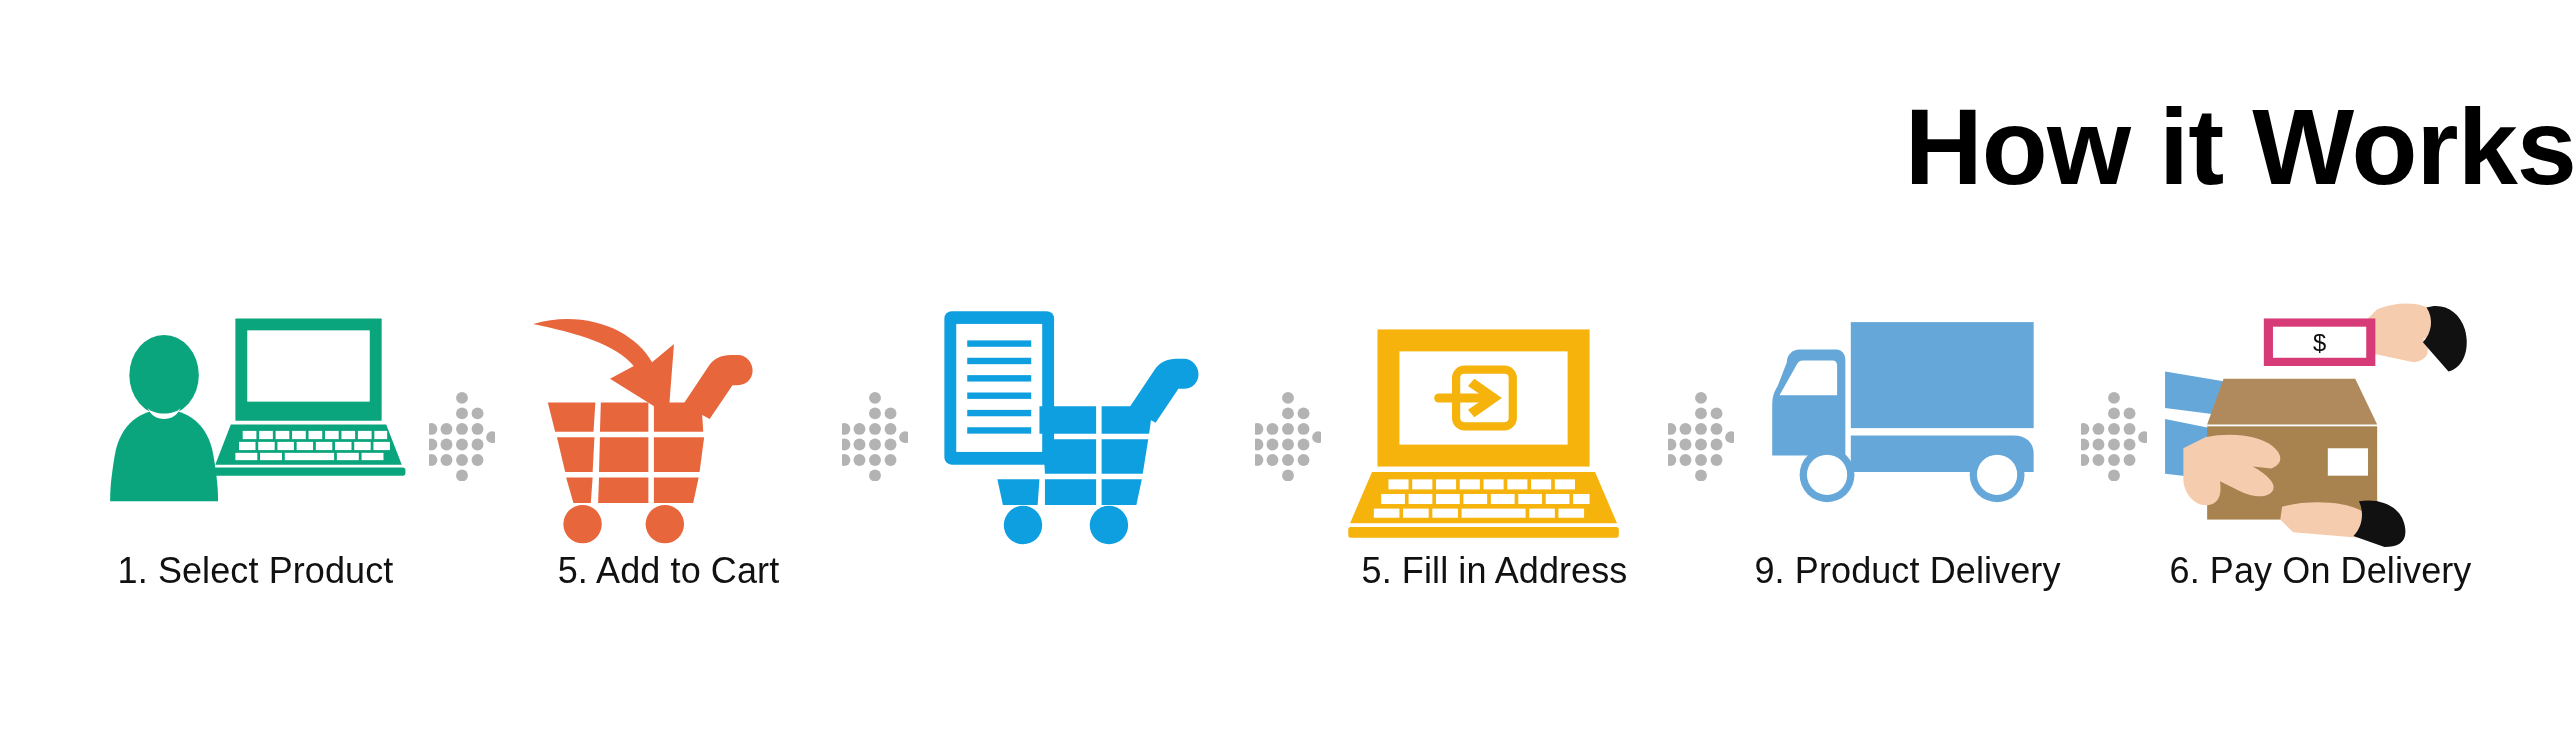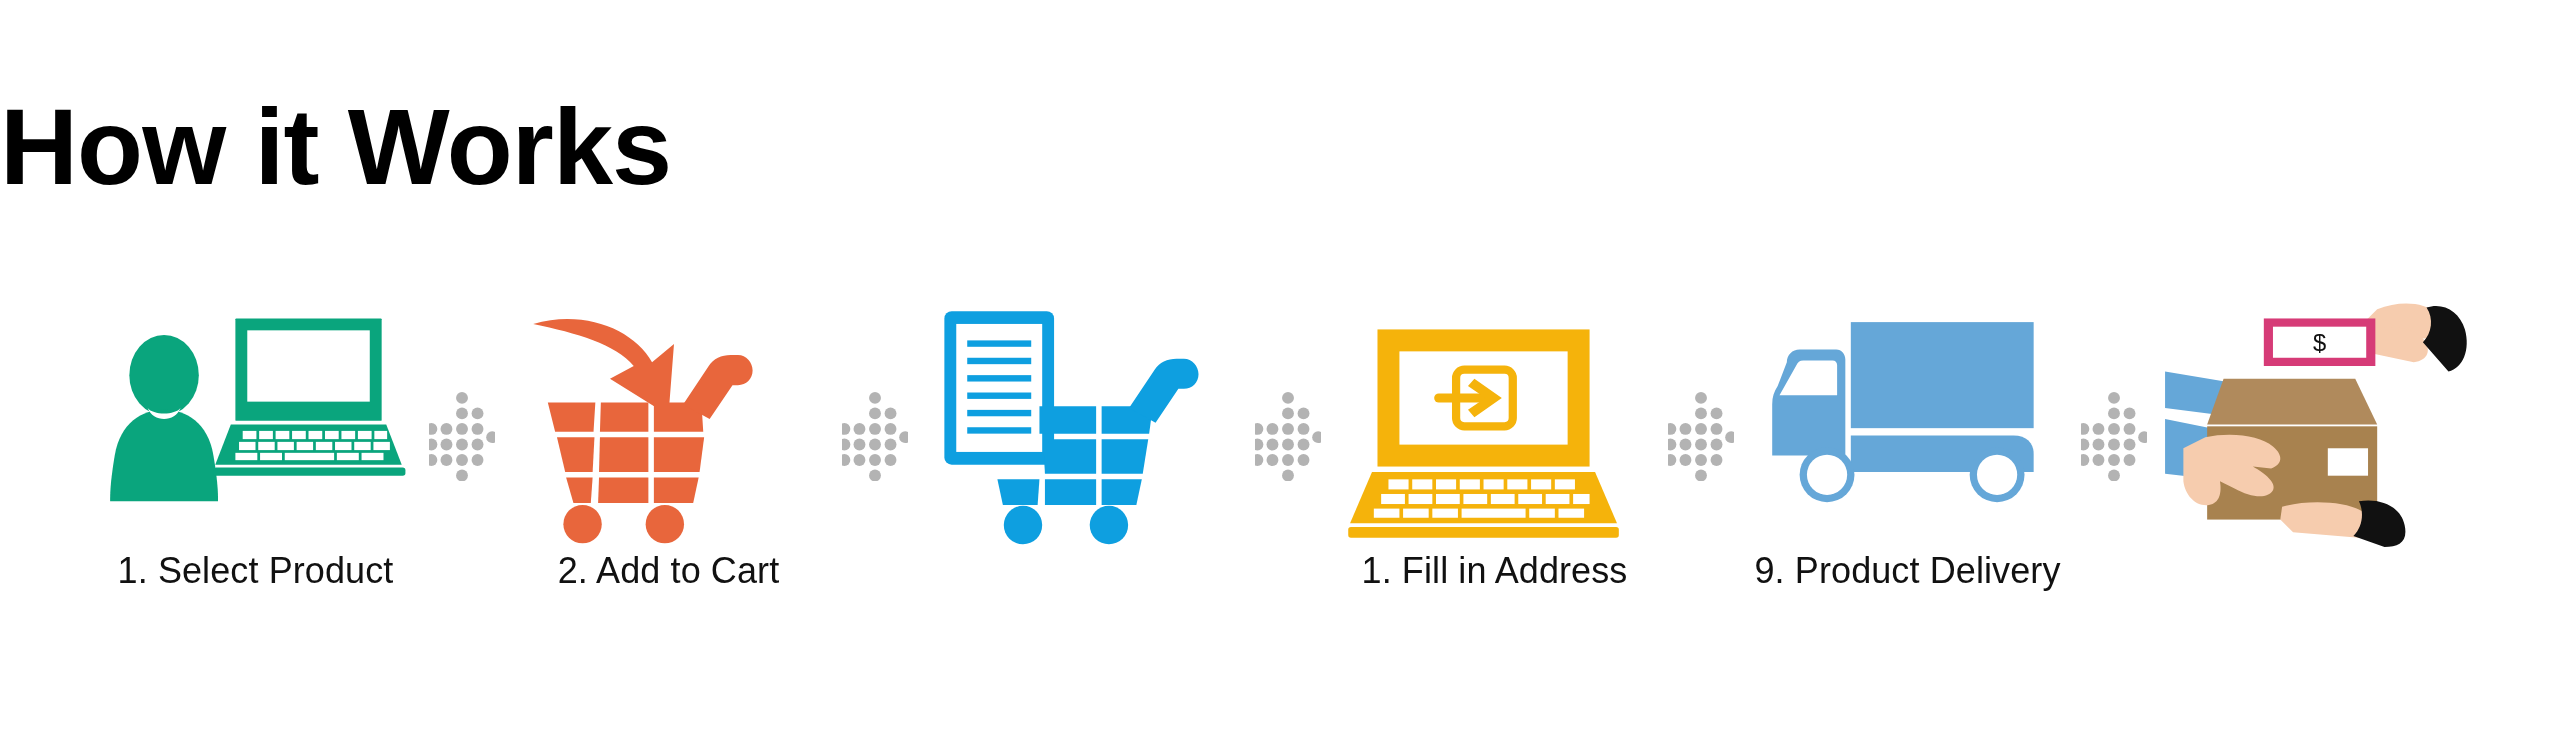--- a/index.html
+++ b/index.html
@@ -20,21 +20,21 @@
     width: 2576px;
     height: 745px;
     background: #ffffff;
   }
   
   .title {
     position: absolute;
     top: 93px;
     left: 0;
     width: 2576px;
-    text-align: left;
+    text-align: right;
     font-family: "Liberation Sans Narrow", "Liberation Sans", sans-serif;
     font-size: 108px;
     font-weight: bold;
     letter-spacing: -0.9px;
     color: #000000;
     line-height: 1;
     white-space: nowrap;
   }
   
   .steps {
@@ -202,21 +202,21 @@
             <path d="M94 192 L 148 192 L 148 220 L 93 220 Z"></path>
             <path d="M154 192 L 203 192 L 197 220 L 154 220 Z"></path>
 
             <path d="M186 112 L 214 70 C 219 62 228 58 238 58 L 246 58 C 255 58 262 66 262 75 C 262 84 255 91 246 91 L 240 91 L 215 128 Z"></path>
 
             <circle cx="76" cy="243" r="21"></circle>
             <circle cx="166" cy="243" r="21"></circle>
           </g>
         </svg>
       </div>
-      <div class="step-label">2. Add to Cart</div>
+      <div class="step-label">5. Add to Cart</div>
     </div>
 
     <div class="connector">
       <svg viewBox="0 0 72 104" xmlns="http://www.w3.org/2000/svg">
         <g fill="#B3B3B3">
           <circle cx="36" cy="13" r="6.5"></circle>
           <circle cx="36" cy="30" r="6.5"></circle>
             <circle cx="53" cy="30" r="6.5"></circle>
           <circle cx="2.5" cy="47" r="6.5"></circle>
             <circle cx="19" cy="47" r="6.5"></circle>
@@ -340,21 +340,21 @@
               <rect x="102" y="226" width="28" height="10"></rect>
                 <rect x="134" y="226" width="70" height="10"></rect>
               <rect x="208" y="226" width="28" height="10"></rect>
                 <rect x="240" y="226" width="28" height="10"></rect>
             </g>
 
             <rect x="10" y="246" width="296" height="12" rx="3"></rect>
           </g>
         </svg>
       </div>
-      <div class="step-label">1. Fill in Address</div>
+      <div class="step-label">5. Fill in Address</div>
     </div>
 
     <div class="connector">
       <svg viewBox="0 0 72 104" xmlns="http://www.w3.org/2000/svg">
         <g fill="#B3B3B3">
           <circle cx="36" cy="13" r="6.5"></circle>
           <circle cx="36" cy="30" r="6.5"></circle>
             <circle cx="53" cy="30" r="6.5"></circle>
           <circle cx="2.5" cy="47" r="6.5"></circle>
             <circle cx="19" cy="47" r="6.5"></circle>
@@ -441,17 +441,18 @@
           <rect x="46" y="136" width="186" height="102" fill="#A8824F"></rect>
 
           <rect x="178" y="160" width="44" height="30" fill="#ffffff"></rect>
 
           <path d="M44 148 C 72 142 104 146 118 158 C 130 168 128 178 116 182 L 96 180 C 110 188 122 198 118 206 C 112 216 94 214 76 204 L 60 196 C 62 208 60 220 48 222 C 34 224 22 212 20 196 L 20 160 Z" fill="#F6CCAE"></path>
 
           <path d="M128 224 C 156 216 196 218 214 228 C 230 238 228 254 212 258 L 140 252 L 126 238 Z" fill="#F6CCAE"></path>
           <path d="M212 218 C 236 214 258 224 262 244 C 266 262 256 268 240 268 L 206 256 C 216 246 218 230 212 218 Z" fill="#111111"></path>
         </svg>
       </div>
+      <div class="step-label">6. Pay On Delivery</div>
     </div>
 
   </div>
 </div>
 
 
 </body></html>

